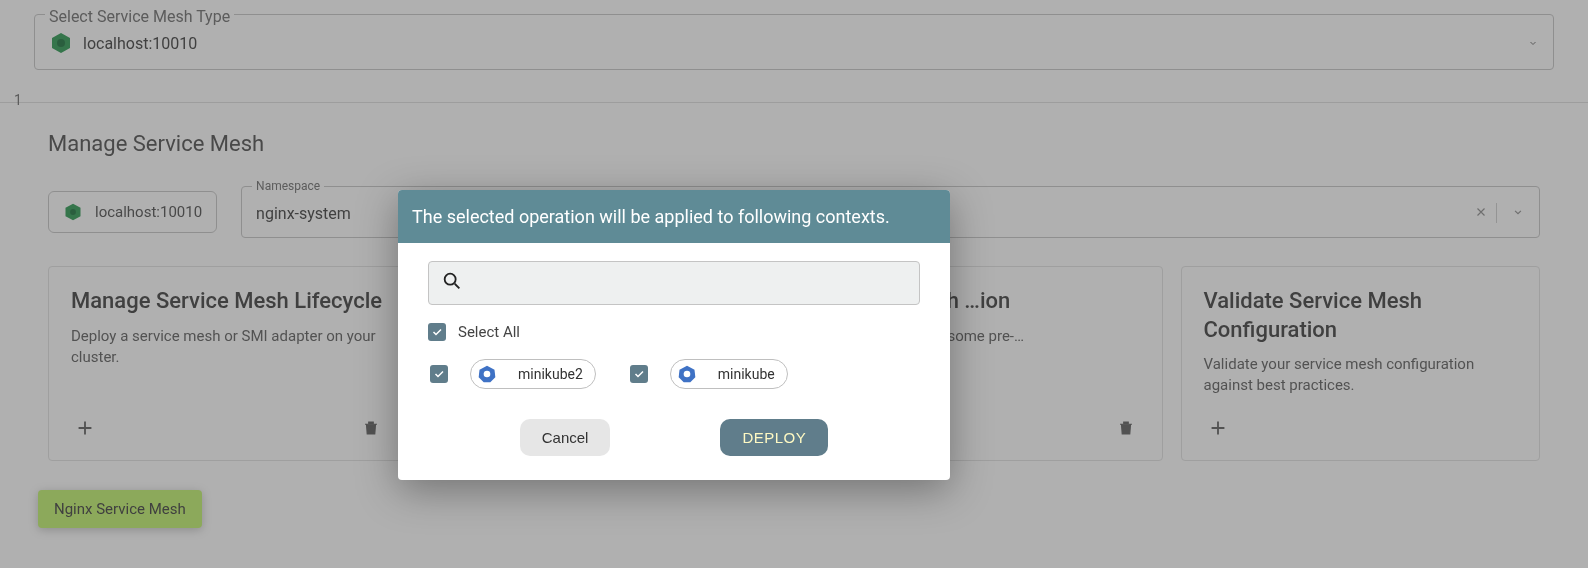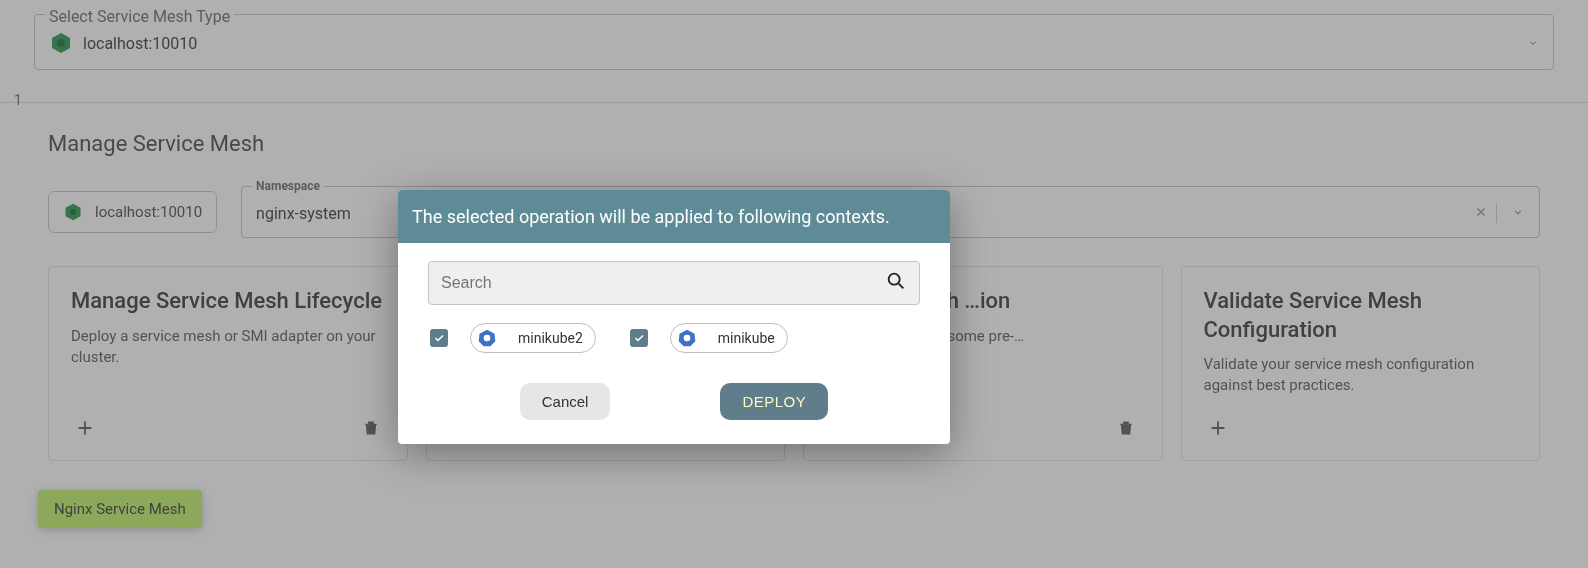--- a/index.html
+++ b/index.html
@@ -17,21 +17,21 @@
   .step-num { position:absolute; bottom: -6px; left: 14px; font-size:14px; color:#666; }
 
   
   .main-panel { padding: 28px 48px; }
   .section-title { font-size:22px; color:#444; font-weight:400; margin-bottom: 30px; }
   .row-controls { display:flex; gap:24px; margin-bottom: 28px; align-items:center; }
   .chip { border:1px solid #c4c4c4; border-radius:6px; padding:10px 14px; display:flex; align-items:center; gap:8px; font-size:15px; color:#444; }
   .chip .hex-icon { width:20px; height:20px; margin-right:4px; }
 
   .ns-wrap { position:relative; border:1px solid #c4c4c4; border-radius:4px; padding: 16px 14px 14px 14px; flex:1; display:flex; align-items:center; }
-  .ns-wrap .float-label { position:absolute; top:-8px; left:10px; background:#fff; padding:0 4px; font-size:12px; color:#666;font-weight:bold; }
+  .ns-wrap .float-label { position:absolute; top:-8px; left:10px; background:#fff; padding:0 4px; font-size:12px; color:#666; }
   .ns-value { font-size:16px; color:#333; }
   .ns-clear, .ns-caret { color:#777; margin-left:6px; }
   .ns-clear { margin-left:auto; }
   .ns-divider { width:1px; height:20px; background:#ccc; margin:0 8px; }
 
   .cards { display:flex; gap:18px; }
   .card { flex:1; border:1px solid #e0e0e0; border-radius:4px; padding:20px 22px 18px 22px; display:flex; flex-direction:column; min-height:190px; position:relative; }
   .card-title { font-size:22px; font-weight:500; color:#333; margin-bottom:10px; line-height:1.3; }
   .card-desc { font-size:15px; color:#555; line-height:1.4; flex:1; }
   .card-actions { display:flex; align-items:center; margin-top:18px; gap:12px; }
@@ -179,29 +179,36 @@
 </div>
 
 <div class="tooltip">Nginx Service Mesh</div>
 
 <div class="overlay"></div>
 
 <div class="dialog">
   <div class="dialog-header">The selected operation will be applied to following contexts.</div>
   <div class="dialog-body">
     <div class="search-box">
-      <input type="text" placeholder="Search" style="">
       <span class="search-icn">
         <svg width="22" height="22" viewBox="0 0 24 24">
             <circle cx="10" cy="10" r="6" stroke="#222" stroke-width="2" fill="none"></circle>
             <path d="M15 15l5 5" stroke="#222" stroke-width="2"></path>
           </svg>
       </span>
     </div>
 
+    <div class="select-all-row">
+      <span class="checkbox">
+        <svg width="12" height="12" viewBox="0 0 24 24">
+            <path d="M5 12l5 5L20 7" stroke="#fff" stroke-width="3" fill="none"></path>
+          </svg>
+      </span>
+      <span>Select All</span>
+    </div>
 
     <div class="contexts-row">
       <div class="ctx-item">
         <span class="checkbox">
           <svg width="12" height="12" viewBox="0 0 24 24">
               <path d="M5 12l5 5L20 7" stroke="#fff" stroke-width="3" fill="none"></path>
             </svg>
         </span>
         <span class="ctx-chip">
           <span class="k8s-icon">

